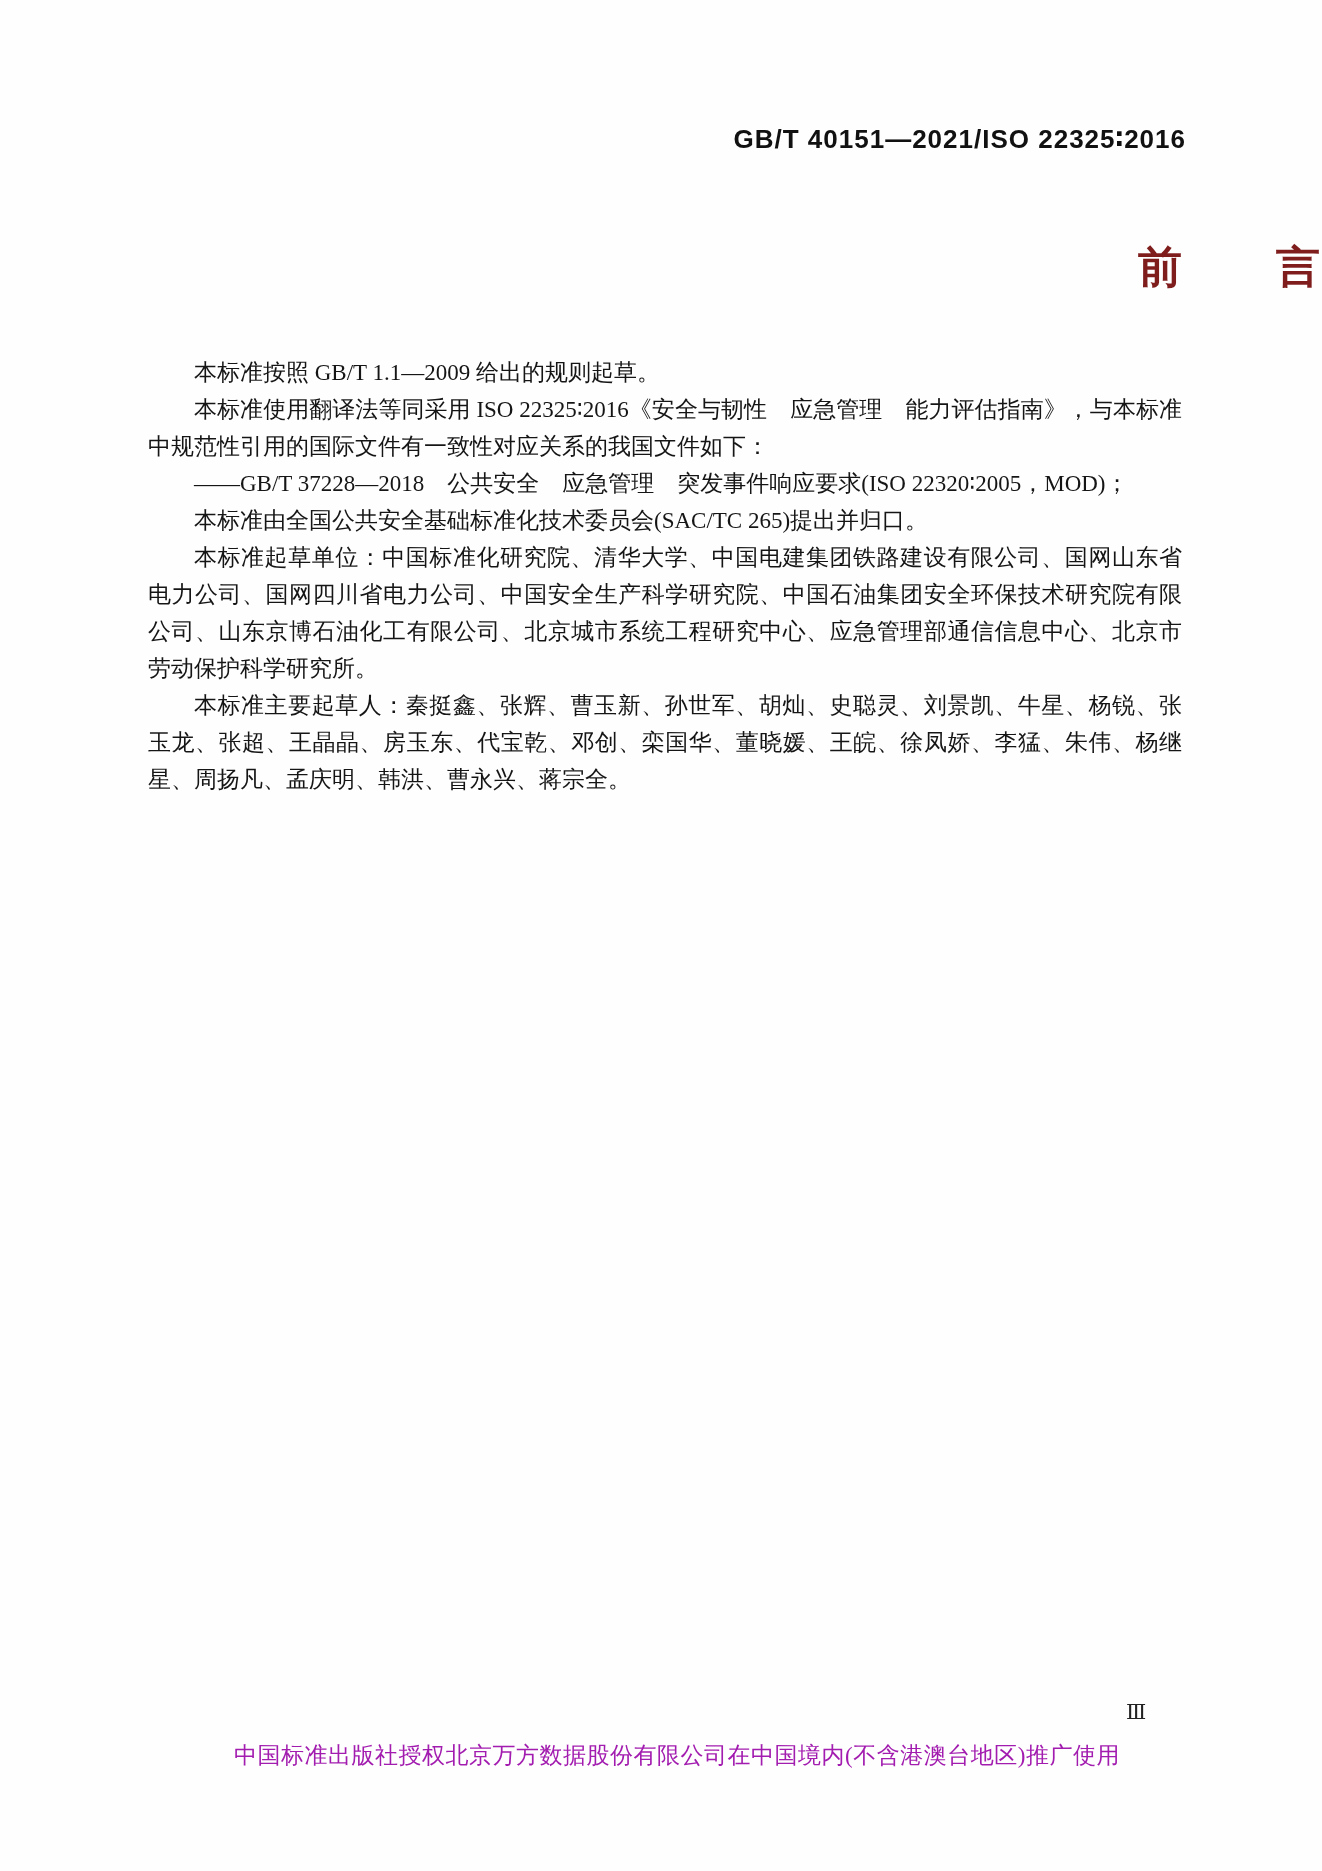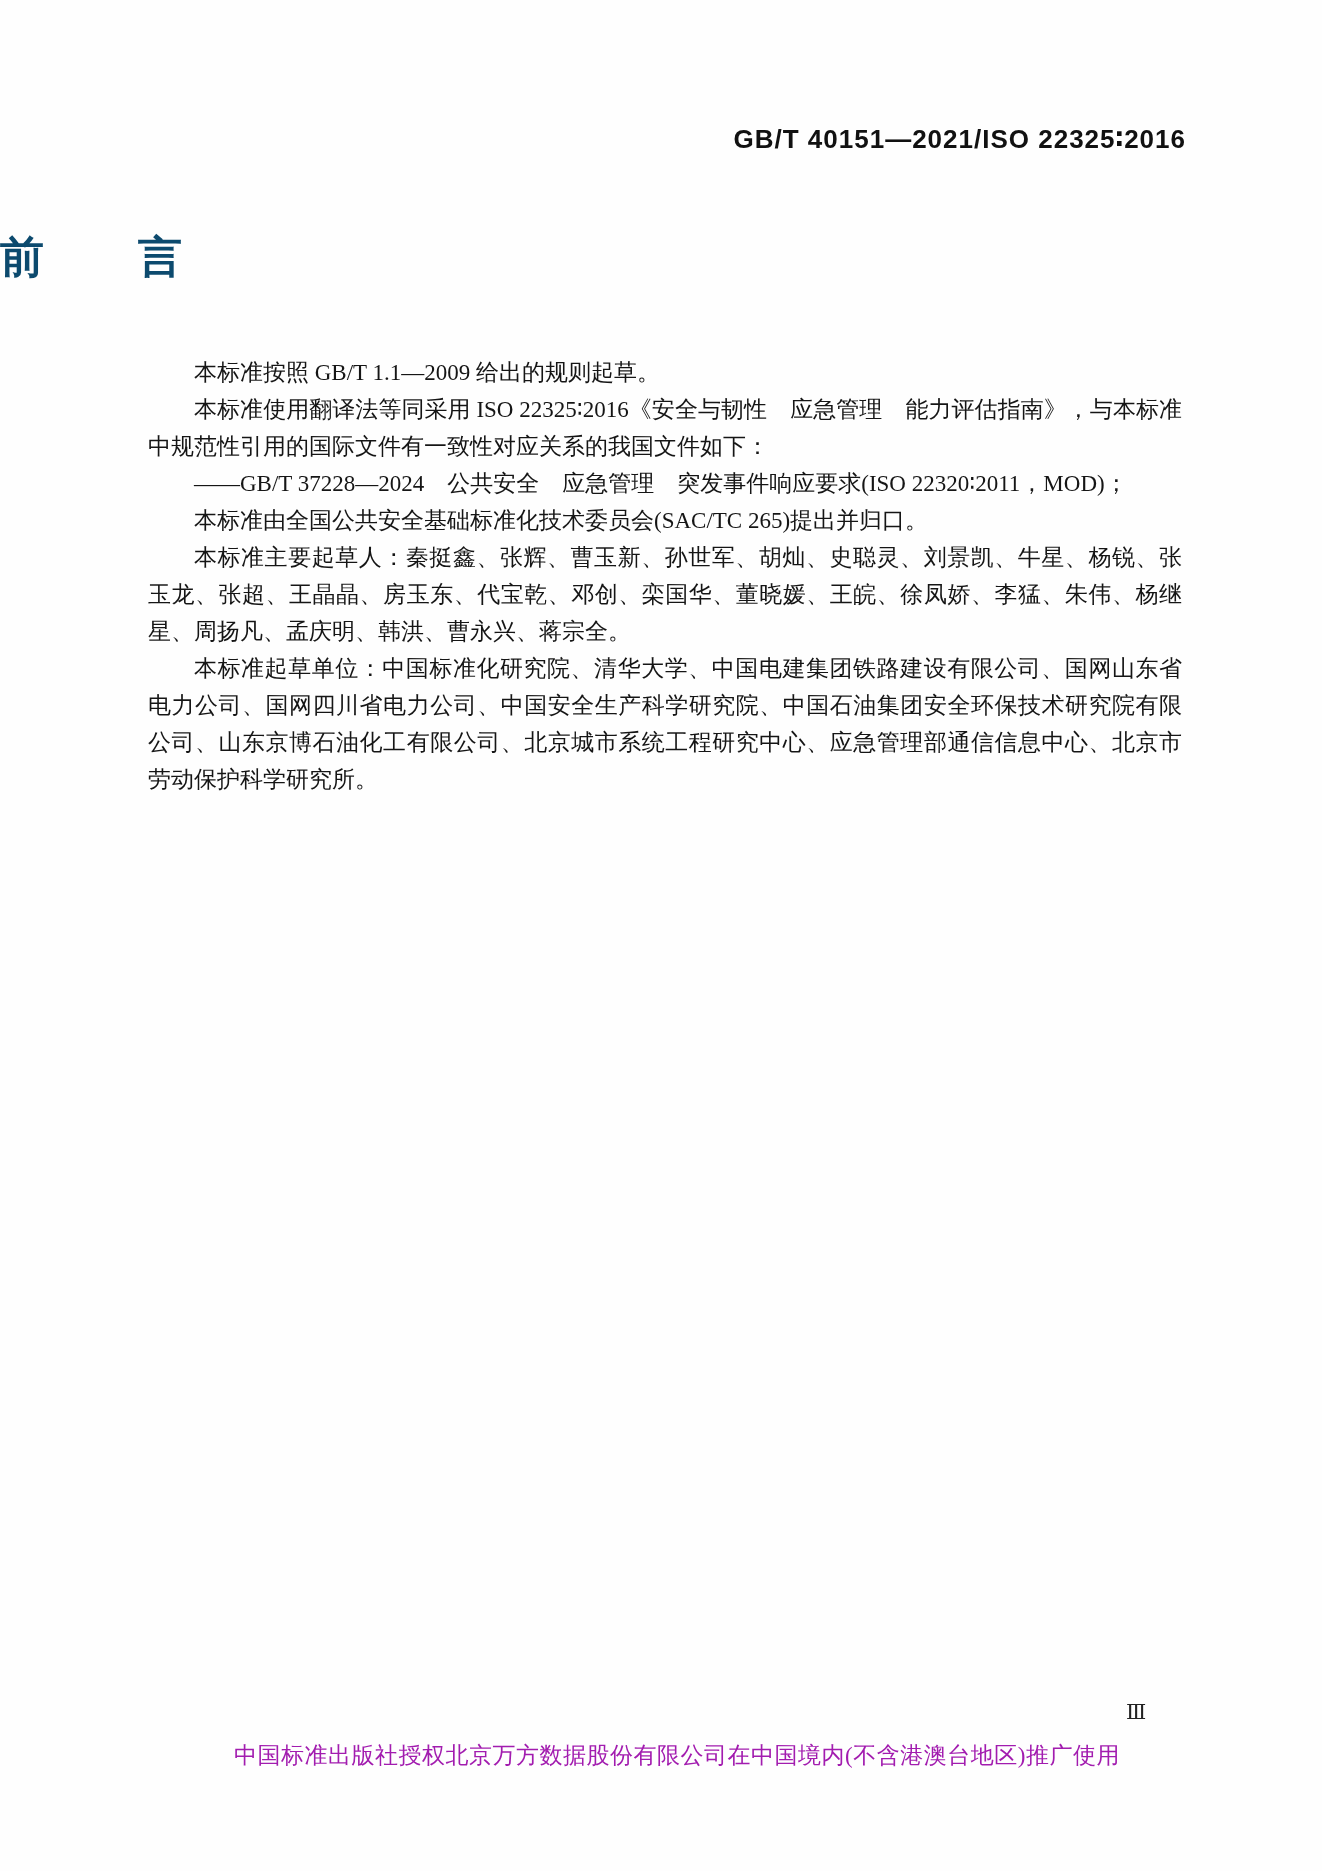--- a/index.html
+++ b/index.html
@@ -23,30 +23,30 @@
     right: 136px;
     font-family: "Liberation Sans", "DejaVu Sans", sans-serif;
     font-weight: 700;
     font-size: 26px;
     letter-spacing: 1px;
     color: #111;
     white-space: nowrap;
   }
   .doc-title {
     position: absolute;
-    top: 228px;
+    top: 238px;
     left: 0;
     width: 100%;
     margin: 0;
-    text-align: left;
+    text-align: right;
     font-family: "Liberation Sans", "DejaVu Sans", sans-serif;
     font-weight: 700;
     font-size: 44px;
     letter-spacing: 2px;
-    color: #0c4a6e;
+    color: #7f1d1d;
   }
   .body-col {
     position: absolute;
     top: 354px;
     left: 148px;
     width: 1034px;
     font-size: 23px;
     line-height: 37px;
     text-align: justify;
   }
@@ -103,28 +103,28 @@
   <div class="header-code">GB/T 40151—2021/ISO 22325∶2016</div>
 
   <h1 class="doc-title">前　　言</h1>
 
   <div class="body-col">
 
       <p class="para">本标准按照 GB/T 1.1—2009 给出的规则起草。</p>
 
       <p class="para">本标准使用翻译法等同采用 ISO 22325∶2016《安全与韧性　应急管理　能力评估指南》，与本标准中规范性引用的国际文件有一致性对应关系的我国文件如下：</p>
 
-      <p class="para">——GB/T 37228—2024　公共安全　应急管理　突发事件响应要求(ISO 22320∶2011，MOD)；</p>
+      <p class="para">——GB/T 37228—2018　公共安全　应急管理　突发事件响应要求(ISO 22320∶2005，MOD)；</p>
 
 
       <p class="para">本标准由全国公共安全基础标准化技术委员会(SAC/TC 265)提出并归口。</p>
 
+      <p class="para">本标准起草单位：中国标准化研究院、清华大学、中国电建集团铁路建设有限公司、国网山东省电力公司、国网四川省电力公司、中国安全生产科学研究院、中国石油集团安全环保技术研究院有限公司、山东京博石油化工有限公司、北京城市系统工程研究中心、应急管理部通信信息中心、北京市劳动保护科学研究所。</p>
+
       <p class="para">本标准主要起草人：秦挺鑫、张辉、曹玉新、孙世军、胡灿、史聪灵、刘景凯、牛星、杨锐、张玉龙、张超、王晶晶、房玉东、代宝乾、邓创、栾国华、董晓媛、王皖、徐凤娇、李猛、朱伟、杨继星、周扬凡、孟庆明、韩洪、曹永兴、蒋宗全。</p>
-
-      <p class="para">本标准起草单位：中国标准化研究院、清华大学、中国电建集团铁路建设有限公司、国网山东省电力公司、国网四川省电力公司、中国安全生产科学研究院、中国石油集团安全环保技术研究院有限公司、山东京博石油化工有限公司、北京城市系统工程研究中心、应急管理部通信信息中心、北京市劳动保护科学研究所。</p>
     </div>
 
   <div class="page-number">Ⅲ</div>
 
   <div class="footer-note">中国标准出版社授权北京万方数据股份有限公司在中国境内(不含港澳台地区)推广使用</div>
 
 
 </div>
 
 </body></html>

